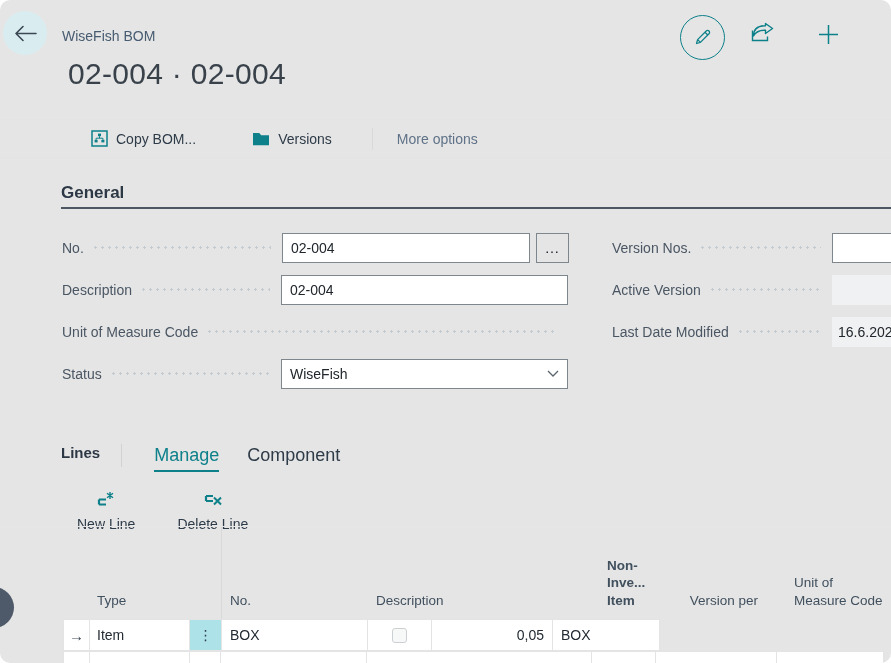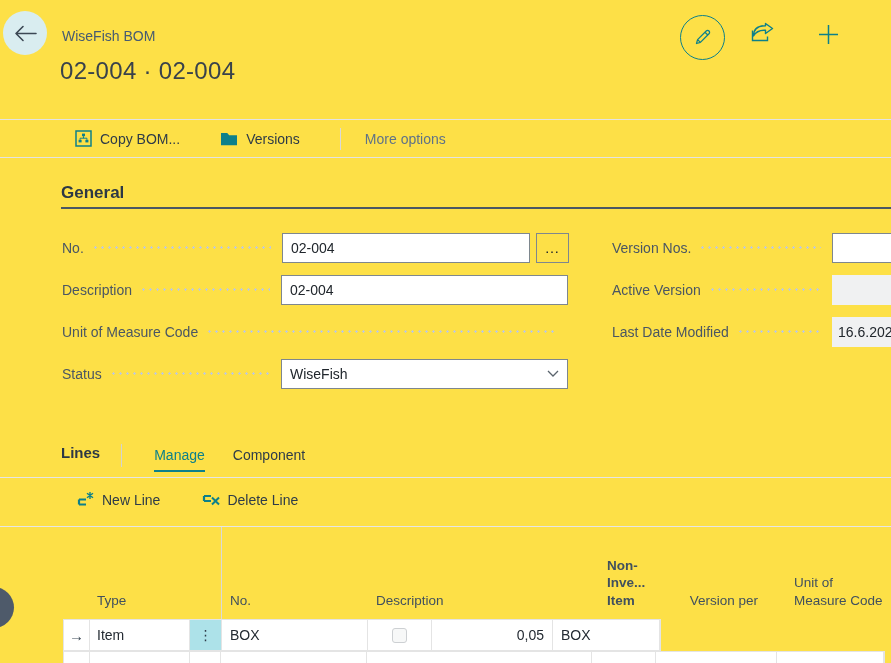--- a/index.html
+++ b/index.html
@@ -1,35 +1,35 @@
 <!DOCTYPE html>
 <html><head>
 <meta charset="utf-8">
 <style>
   * { margin:0; padding:0; box-sizing:border-box; }
   body { font-family:"Liberation Sans", sans-serif; background:#fff; }
-  .screen { position:relative; width:891px; height:663px; background:#fde047; overflow:hidden; color:#242b33; }
+  .screen { position:relative; width:891px; height:663px; background:#e5e5e5; overflow:hidden; color:#242b33;border-radius:10px; }
 
   button { background:none; border:none; padding:0; font:inherit; color:inherit; cursor:pointer; }
 
   
   .back-btn { position:absolute; left:3px; top:11px; width:44px; height:44px; border-radius:50%;
               background:#d9edf0; display:flex; align-items:center; justify-content:center; }
   .caption { position:absolute; left:62px; top:28px; font-size:14px; color:#475b71; }
-  .title { position:absolute; left:60px; top:57px; font-size:24px; font-weight:300; color:#39424b; letter-spacing:.3px; }
+  .title { position:absolute; left:68px; top:57px; font-size:30px; font-weight:300; color:#39424b; letter-spacing:.3px; }
   .edit-btn { position:absolute; left:680px; top:15px; width:45px; height:45px; border:1.5px solid #0d808a;
               border-radius:50%; display:flex; align-items:center; justify-content:center; }
   .share-btn { position:absolute; left:749px; top:22px; }
   .add-btn   { position:absolute; left:818px; top:24px; }
 
   
   .toolbar { position:absolute; left:0; right:0; top:119px; height:39px;
              border-top:1px solid #e3e3e3; border-bottom:1px solid #e3e3e3;
              display:flex; align-items:center; padding-left:75px; font-size:14px; color:#2e3b48; }
-  .tb-item { display:flex; align-items:center; gap:8px; margin-right:40px; }
+  .tb-item { display:flex; align-items:center; gap:8px; margin-right:40px;margin-left:16px; }
   .tb-div { width:1px; height:22px; background:#d9d9d9; margin-right:24px; }
   .tb-more { color:#5f7288; }
 
   
   .sec-head { position:absolute; left:61px; top:183px; font-size:17px; font-weight:700; color:#2c3845; }
   .sec-rule { position:absolute; left:61px; right:0; top:207px; height:2px; background:#4b5763; }
 
   .frow { position:absolute; height:31px; display:flex; align-items:center; }
   .flabel { font-size:14px; color:#4a5663; white-space:nowrap; margin-right:8px; }
   .fleader { flex:1; height:3px; margin-right:11px;
@@ -48,26 +48,26 @@
   .frow-status  { left:62px;  top:358px; width:506px; }
   .frow-vernos  { left:612px; top:232px; width:286px; }
   .frow-actver  { left:612px; top:274px; width:286px; }
   .frow-moddate { left:612px; top:316px; width:286px; }
   .w248 { width:248px; } .w287 { width:287px; } .w66 { width:66px; }
 
   
   .lines-bar { position:absolute; left:61px; top:444px; height:28px; display:flex; }
   .lines-title { font-size:15px; font-weight:700; color:#2c3845; }
   .lines-div { width:1px; height:23px; background:#d2d2d2; margin:0 32px 0 21px; }
-  .tab { font-size:14px; padding-bottom:4px; }
+  .tab { font-size:18px; padding-bottom:4px; }
   .tab-active { color:#0d808a; border-bottom:2px solid #0d808a; margin-right:28px; }
   .tab-plain { color:#2e3b48; border-bottom:2px solid transparent; }
   .lines-rule { position:absolute; left:0; right:0; top:477px; height:1px; background:#e5e5e5; }
   .line-actions { position:absolute; left:77px; top:491px; display:flex; align-items:center; font-size:14px; color:#2e3b48; }
-  .la-btn { display:flex; align-items:center; gap:7px; margin-right:42px; }
+  .la-btn { display:flex; align-items:center; gap:7px; margin-right:42px;flex-direction:column; }
   .grid-rule { position:absolute; left:0; right:0; top:526px; height:1px; background:#e6e6e6; }
 
   
   .tbl-head { position:absolute; left:63px; top:527px; height:92px; display:flex;
               font-size:13.5px; color:#41505e; line-height:1.32; }
   .tbl-head > div { height:100%; display:flex; align-items:flex-end; padding-bottom:9px; }
   .th-spacer { width:27px; }
   .th-type { width:132px; padding-left:7px; border-right:1px solid #d9d9d9; }
   .th-no   { width:146px; padding-left:8px; }
   .th-desc { width:225px; padding-left:8px; }

